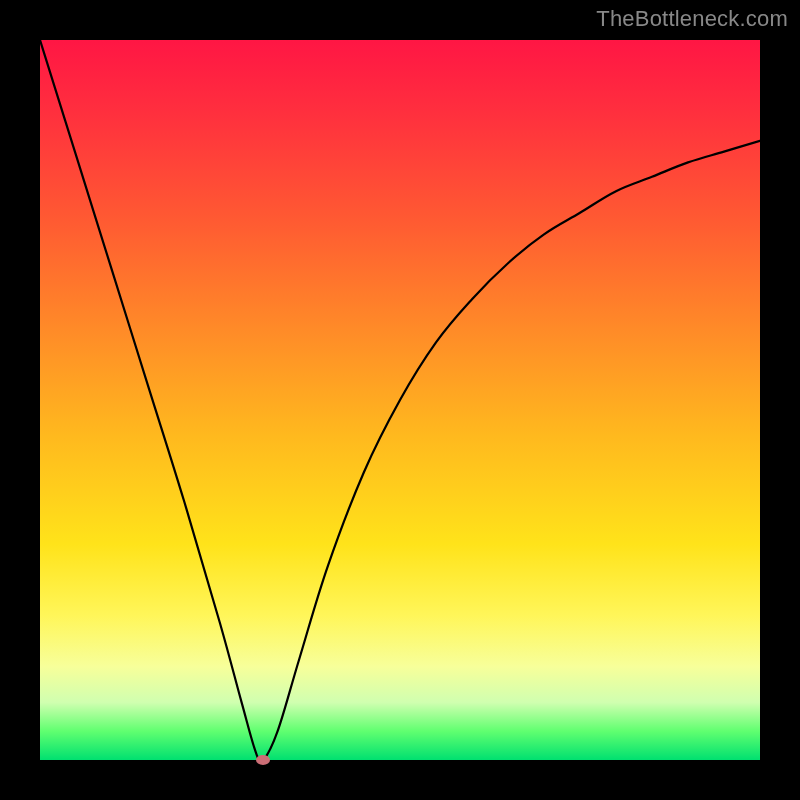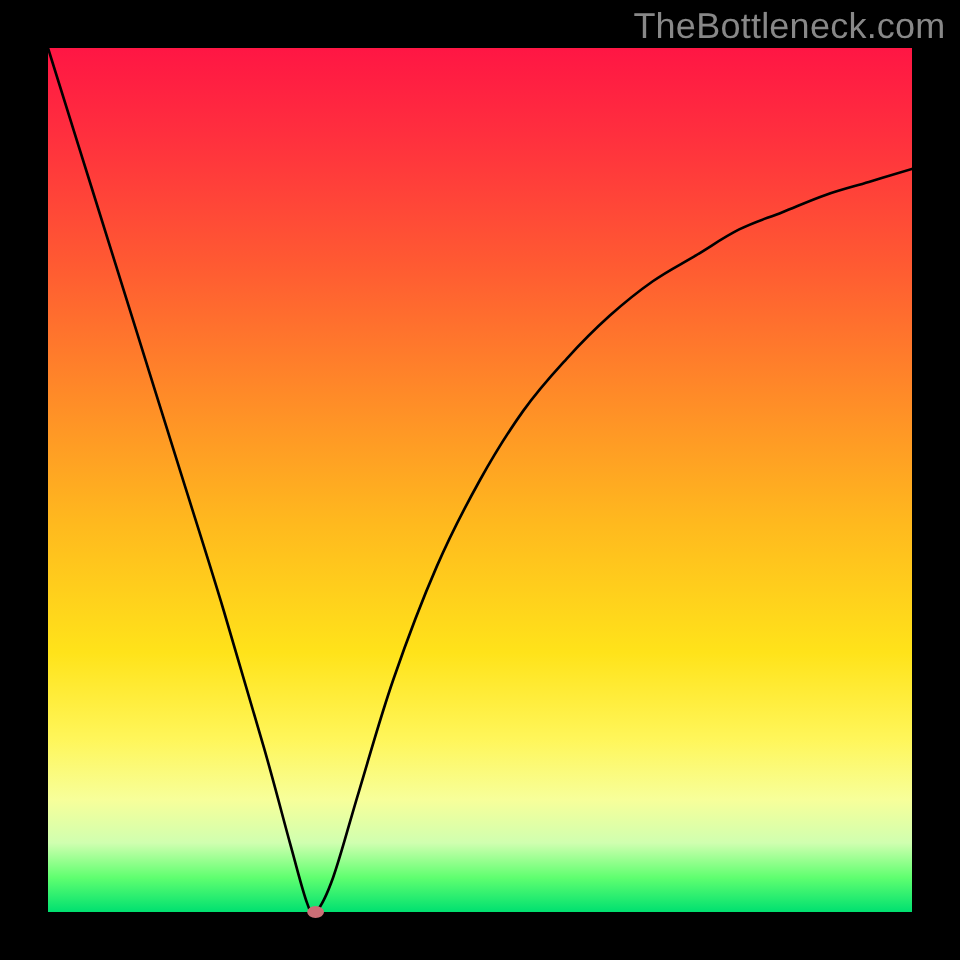--- a/index.html
+++ b/index.html
@@ -51,21 +51,21 @@
     height: 10px;
     border-radius: 50%;
     background: #cc6e76;
     transform: translate(-50%, -50%);
   }
   .watermark {
     position: absolute;
     top: 6px;
     right: 12px;
     color: #888;
-    font-size: 30px;
+    font-size: 22px;
     font-weight: 500;
     letter-spacing: 0.2px;
   }
 </style>
 </head>
 <body>
 
 <div class="frame">
   <div class="watermark">TheBottleneck.com</div>
   <div class="plot">

